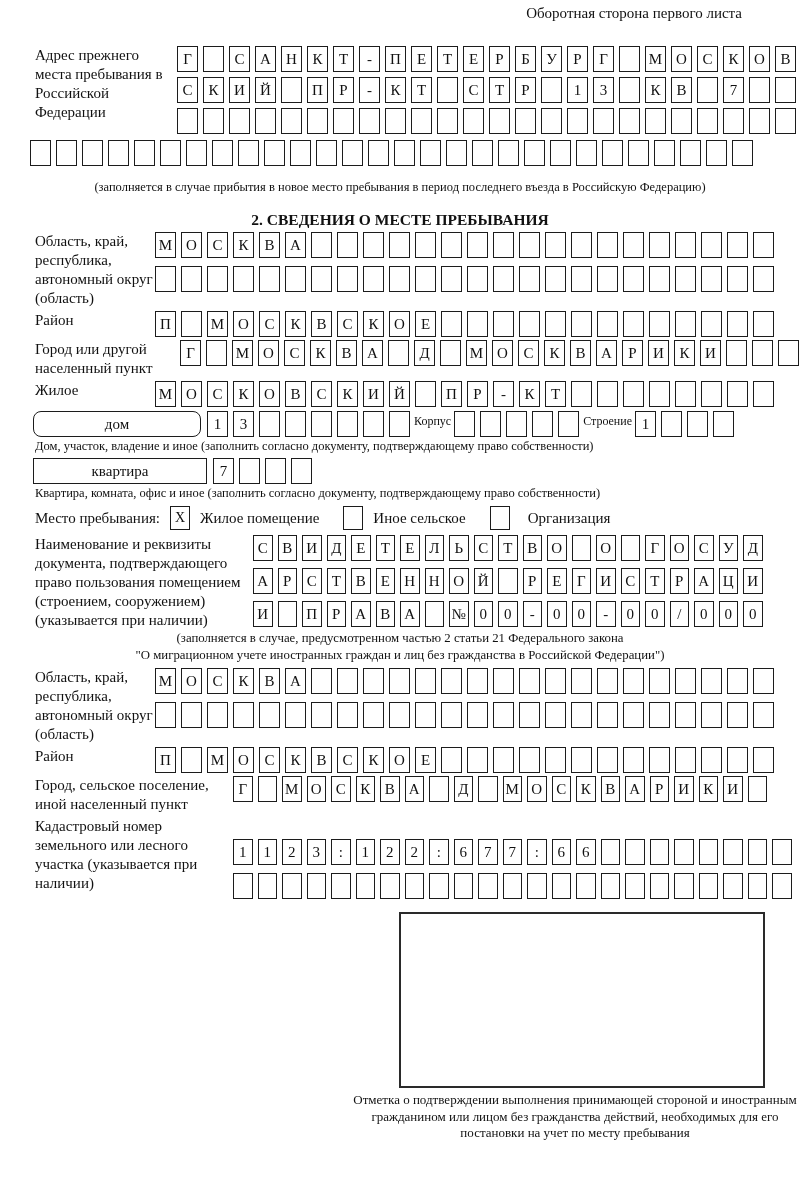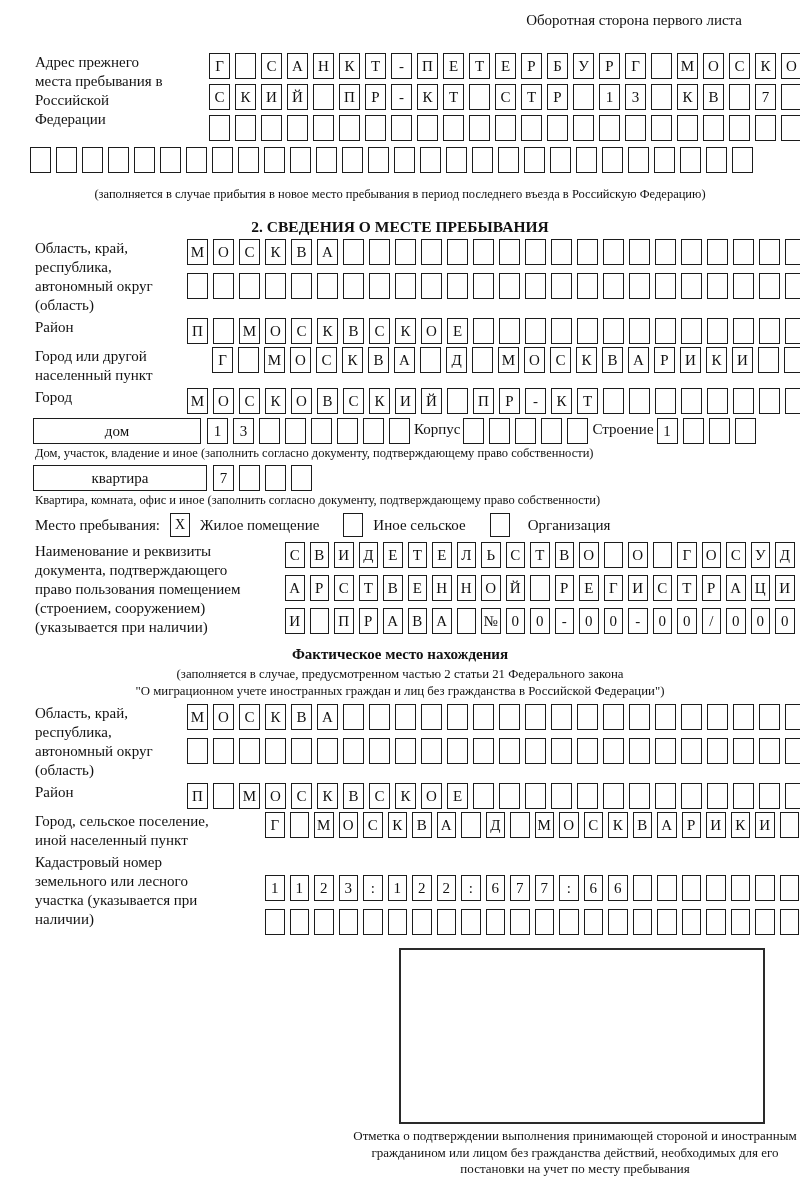--- a/index.html
+++ b/index.html
@@ -1,45 +1,45 @@
 <!DOCTYPE html>
 <html><head>
 <meta charset="utf-8">
 <style>
   html,body{margin:0;padding:0;background:#fff;}
   .page{
     width:800px;height:1180px;box-sizing:border-box;position:relative;
-    padding-top:12px;overflow:hidden;background:#fff;color:#111;
+    padding-top:5px;overflow:hidden;background:#fff;color:#111;
     font-family:"Liberation Serif","DejaVu Serif",serif;
   }
   .hdr{text-align:right;padding-right:58px;font-size:15px;}
-  .frow{display:flex;align-items:flex-start;margin-left:35px;margin-top:3px;gap:32px;}
+  .frow{display:flex;align-items:flex-start;margin-left:35px;margin-top:3px;}
   .flabel{flex:none;font-size:15px;line-height:19px;}
   .w142{width:142px;} .w120{width:120px;} .w145{width:145px;} .w198{width:198px;} .w218{width:218px;}
   .grid-row{display:flex;gap:5px;height:26px;}
   .rows .grid-row{margin-bottom:5px;}
   .rows2 .grid-row{margin-bottom:8px;}
   .cell{
     width:21px;height:26px;border:1.6px solid #1c1c1c;box-sizing:border-box;
     display:flex;align-items:center;justify-content:center;
     font-size:15px;flex:none;background:#fff;
   }
   .cells-sm .cell{width:19.5px;}
   .fullrow{margin:1px 0 0 30px;}
   .cap-c{text-align:center;font-size:12.5px;margin:14px 0 1px;}
   .cap-l{font-size:12.5px;margin:2px 0 1px 35px;}
   .sec-title{text-align:center;font-size:15.5px;font-weight:bold;margin:16px 0 3px;}
   .houserow{display:flex;align-items:flex-start;margin:4px 0 1px 33px;}
   .labelbox{
     border:1.6px solid #1c1c1c;height:26px;box-sizing:border-box;flex:none;
     display:flex;align-items:center;justify-content:center;font-size:15px;background:#fff;
   }
-  .dombox{width:168px;margin-right:6px;}
+  .dombox{width:168px;margin-right:6px;border-radius:8px;}
   .kvbox{width:174px;margin-right:6px;}
-  .inline-label{font-size:15px;padding:3px 3px 0 4px;flex:none;}
+  .inline-label{font-size:12px;padding:3px 3px 0 4px;flex:none;}
   .stay{display:flex;align-items:center;margin:5px 0 0 35px;font-size:15px;}
   .checkbox{
     width:20px;height:24px;border:1.6px solid #1c1c1c;box-sizing:border-box;flex:none;
     display:flex;align-items:center;justify-content:center;font-size:14px;margin:0 10px;
   }
   .stay .opt{margin-right:14px;}
   .note-c{width:736px;text-align:center;font-size:12.5px;margin-top:2px;}
   .fact-title{text-align:center;font-size:15px;font-weight:bold;margin:9px 0 3px;}
   .fcap{text-align:center;font-size:12.8px;line-height:17px;}
   .cad-cells{padding-top:22px;}
@@ -282,21 +282,21 @@
         <span class="cell">И</span>
         <span class="cell">К</span>
         <span class="cell">И</span>
         <span class="cell"></span>
         <span class="cell"></span>
         <span class="cell"></span>
       </div>
   </div>
 
   <div class="frow">
-    <div class="flabel w120">Город</div>
+    <div class="flabel w120">Жилое</div>
     <div class="grid-row">
         <span class="cell">М</span>
         <span class="cell">О</span>
         <span class="cell">С</span>
         <span class="cell">К</span>
         <span class="cell">О</span>
         <span class="cell">В</span>
         <span class="cell">С</span>
         <span class="cell">К</span>
         <span class="cell">И</span>
@@ -437,21 +437,20 @@
           <span class="cell">0</span>
           <span class="cell">0</span>
           <span class="cell">/</span>
           <span class="cell">0</span>
           <span class="cell">0</span>
           <span class="cell">0</span>
         </div>
     </div>
   </div>
 
-  <div class="fact-title">Фактическое место нахождения</div>
   <div class="fcap">(заполняется в случае, предусмотренном частью 2 статьи 21 Федерального закона</div>
   <div class="fcap">"О миграционном учете иностранных граждан и лиц без гражданства в Российской Федерации")</div>
 
   <div class="frow" style="margin-top:4px;">
     <div class="flabel w120">Область, край, республика, автономный округ (область)</div>
     <div class="rows2">
       <div class="grid-row">
           <span class="cell">М</span>
           <span class="cell">О</span>
           <span class="cell">С</span>

